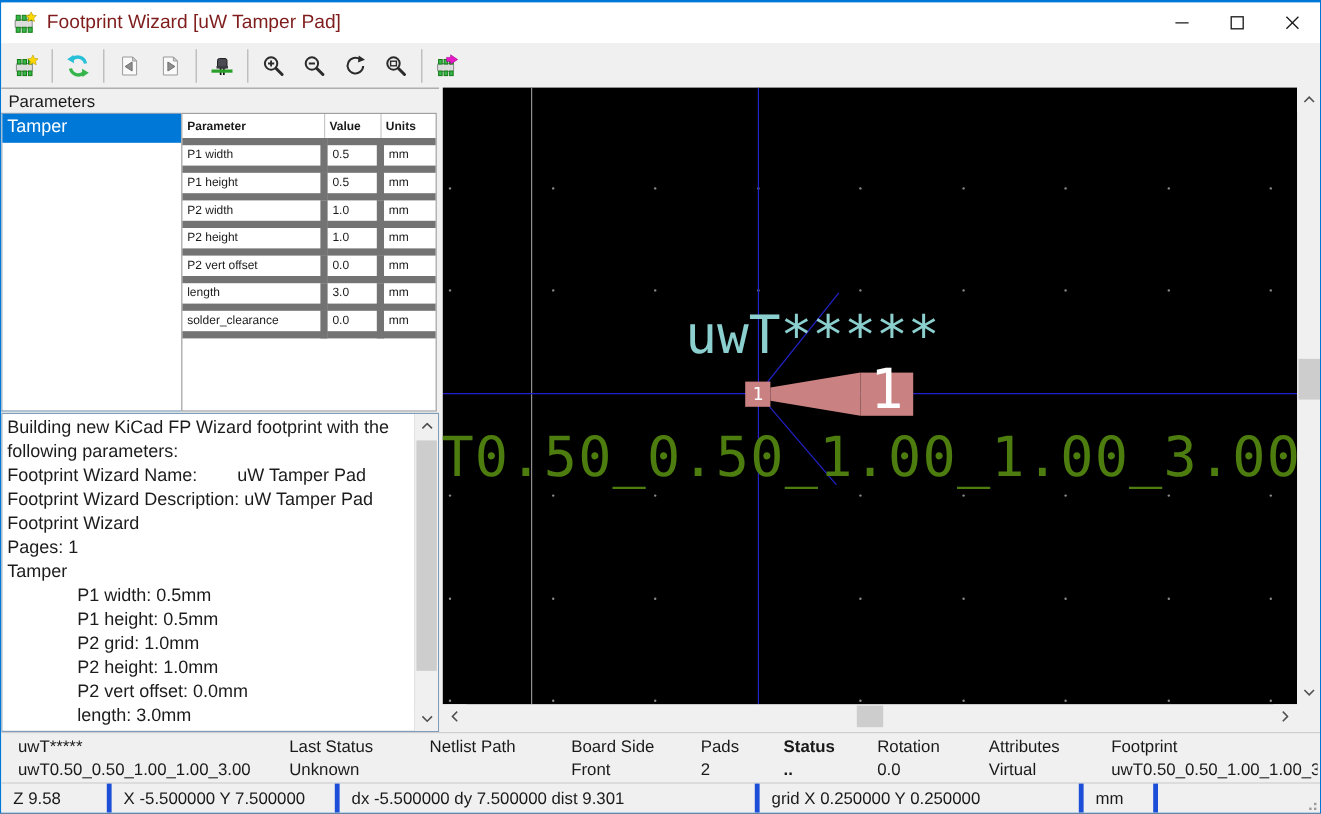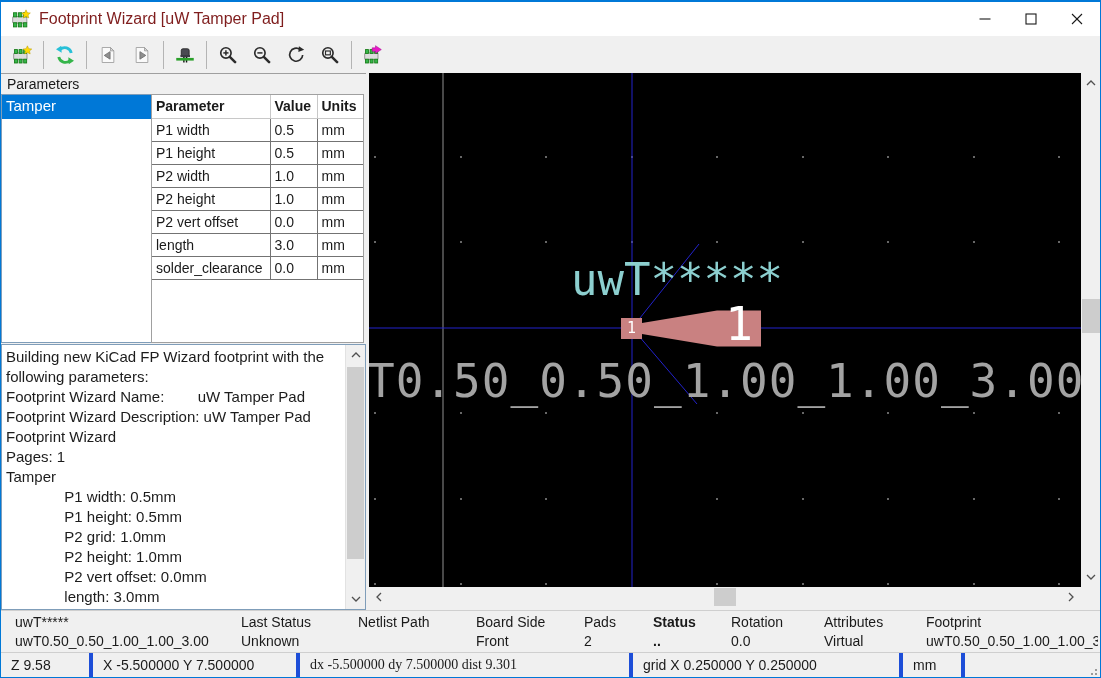--- a/index.html
+++ b/index.html
@@ -18,40 +18,40 @@
   #toolbar{position:absolute;left:0;top:34px;width:100%;height:37px;background:#f0f0f0;display:flex;align-items:center;padding-left:4px;}
   .tb-btn{width:32px;height:32px;display:flex;align-items:center;justify-content:center;border:none;background:transparent;margin:0 1px;}
   .tb-sep{width:1px;height:28px;background:#b4b4b4;margin:0 4px;}
   
   #leftcol{position:absolute;left:0;top:71px;width:365px;height:537px;background:#f0f0f0;}
   #params-header{height:32px;background:#f0f0f0;border-top:1px solid #9f9f9f;font-size:14px;padding:2px 0 0 6px;}
   #page-list{position:absolute;left:0;top:21px;width:150px;height:249px;background:#fff;border:1px solid #7f9db9;border-right:none;}
   .page-item{height:24px;font-size:15px;padding:2px 0 0 4px;}
   .page-item.selected{background:#0078d7;color:#fff;}
   #param-table-wrap{position:absolute;left:150px;top:21px;width:213px;height:249px;background:#fff;border:1px solid #a0a0a0;}
-  #param-table{border-collapse:collapse;width:100%;font-size:14px;}
+  #param-table{border-collapse:collapse;width:100%;font-size:10px;}
   #param-table th{font-weight:bold;text-align:left;padding:2px 4px;border:1px solid #c8c8c8;border-top:none;height:23px;}
-  #param-table td{padding:2px 4px;border:1px solid #737373;height:23px;}
+  #param-table td{padding:2px 4px;border:6px solid #737373;height:23px;}
   #param-table th:first-child,#param-table td:first-child{border-left:none;width:118px;}
   #param-table th:last-child,#param-table td:last-child{border-right:none;width:46px;}
   #messages{position:absolute;left:0;top:271px;width:365px;height:266px;background:#fff;border:1px solid #7f9db9;overflow:hidden;}
   #msg-text{position:absolute;left:4px;top:2px;width:335px;font-size:15px;line-height:20px;white-space:pre;color:#1c1c1c;}
   
   .sb-track-v{position:absolute;background:#f0f0f0;}
   .sb-btn{position:absolute;width:20px;height:20px;display:flex;align-items:center;justify-content:center;background:#f0f0f0;}
   .sb-thumb{position:absolute;background:#cdcdcd;}
   
   #msg-sb{right:0;top:0;width:20px;height:100%;border-left:1px solid #e2e2e2;}
   
   #canvas-area{position:absolute;left:365px;top:71px;width:736px;height:537px;background:#f0f0f0;}
   #canvas{position:absolute;left:3px;top:0;width:712px;height:514px;background:#000;overflow:hidden;}
   #canvas svg{position:absolute;left:0;top:0;}
   .cv-text{position:absolute;font-family:"DejaVu Sans Mono",monospace;white-space:pre;}
   #ref-text{left:202px;top:181px;font-size:44px;letter-spacing:0px;color:#8ccfcf;}
-  #value-text{left:-2px;top:281px;font-size:46px;letter-spacing:1px;color:#a3a3a3;}
+  #value-text{left:-2px;top:281px;font-size:46px;letter-spacing:1px;color:#4d7c0f;}
   #pad-num-small{left:252px;top:245px;width:21px;height:21px;font-size:15px;line-height:21px;text-align:center;color:#fff;}
   #pad-num-large{left:348px;top:228px;width:44px;font-size:46px;line-height:46px;text-align:center;color:#fff;font-weight:100;}
   #cv-vscroll{left:715px;top:0;width:20px;height:514px;}
   #cv-hscroll{position:absolute;left:3px;top:514px;width:712px;height:20px;background:#f0f0f0;}
   #cv-corner{position:absolute;left:715px;top:514px;width:20px;height:20px;background:#f0f0f0;}
   
   #status1{position:absolute;left:0;top:608px;width:100%;height:42px;background:#f0f0f0;border-top:1px solid #cfcfcf;font-size:14px;}
   .sf{position:absolute;top:3px;white-space:nowrap;}
   .sf .l1{display:block;height:19px;}
   .sf .l2{display:block;height:19px;}
@@ -408,21 +408,21 @@
     </span>
     <span class="sf" style="left:925px;width:172px;overflow:hidden;">
       <span class="l1">Footprint</span>
         <span class="l2">uwT0.50_0.50_1.00_1.00_3.0</span>
     </span>
   </div>
 
   <div id="status2">
     <span class="sc" style="left:0;width:88px;">Z 9.58</span>
     <span class="sc" style="left:88px;width:207px;">X -5.500000  Y 7.500000</span>
-    <span class="sc" style="left:295px;width:333px;font-family:Liberation Serif, serif;">dx -5.500000  dy 7.500000  dist 9.301</span>
+    <span class="sc" style="left:278px;width:333px;">dx -5.500000  dy 7.500000  dist 9.301</span>
     <span class="sc" style="left:628px;width:270px;">grid X 0.250000  Y 0.250000</span>
     <span class="sc" style="left:898px;width:62px;">mm</span>
     <span class="sc" style="left:960px;width:139px;"></span>
     <span id="grip">
       <i style="right:0;bottom:0;position:absolute;"></i>
       <i style="right:4px;bottom:0;position:absolute;"></i>
       <i style="right:0;bottom:4px;position:absolute;"></i>
     </span>
   </div>
 

